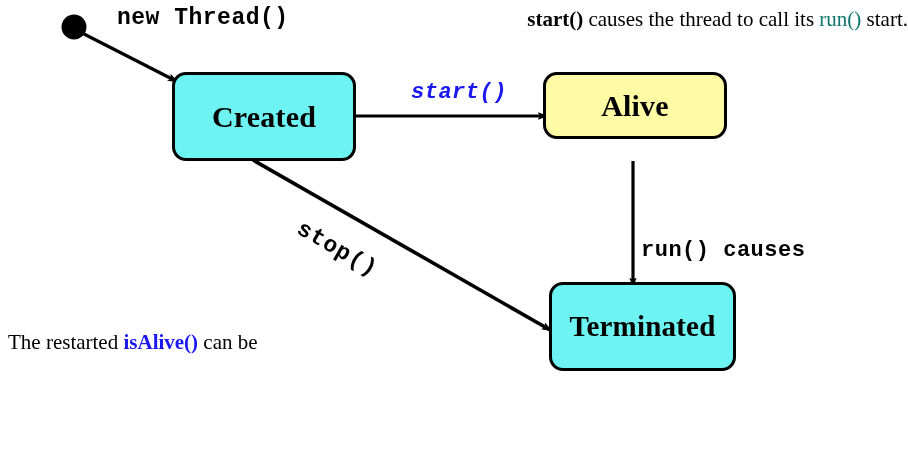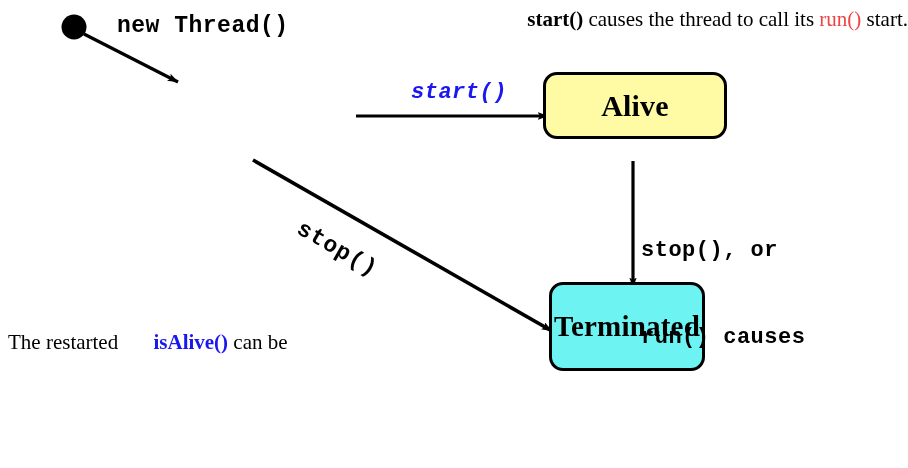--- a/index.html
+++ b/index.html
@@ -48,39 +48,38 @@
 
   #state-created {
     left: 172px; top: 72px; width: 184px; height: 89px;
     background: #6ef3f3;
   }
   #state-alive {
     left: 543px; top: 72px; width: 184px; height: 67px;
     background: #fffba4;
   }
   #state-terminated {
-    left: 549px; top: 282px; width: 156px; height: 89px;
+    left: 549px; top: 282px; width: 187px; height: 89px;
     background: #6ef3f3;
   }
   #state-terminated .state-label { font-size: 29px; }
 
   
   .mono {
     position: absolute;
     font-family: "Liberation Mono", "DejaVu Sans Mono", monospace;
     font-weight: bold;
     color: #000000;
     white-space: pre;
     z-index: 4;
   }
   #label-new-thread {
     left: 117px; top: 5px;
     font-size: 23px;
     letter-spacing: 0.5px;
-    margin-top: 8px;
   }
   #label-start {
     left: 411px; top: 80px;
     font-size: 22px;
     font-style: italic;
     color: #1a17f0;
     letter-spacing: 0.5px;
   }
   #label-stop-diag {
     left: 305px; top: 216px;
@@ -111,22 +110,22 @@
     text-align: right;
   }
   #note-isalive {
     left: 8px; top: 327px;
     width: 480px;
     font-size: 21px;
     line-height: 30px;
     text-align: left;
   }
   .kw-bold { font-weight: bold; }
-  .kw-blue { color: #ef4444; }
-  .kw-blue-bold { color: #1a17f0; font-weight: bold; margin-left: 30px; }
+  .kw-blue { color: #0f766e; }
+  .kw-blue-bold { color: #1a17f0; font-weight: bold; }
 </style>
 </head>
 <body>
 
 <div id="canvas">
 
   <svg id="edges" viewBox="0 0 908 468" width="908" height="468" xmlns="http://www.w3.org/2000/svg">
     <defs>
       <marker id="arrowhead" markerWidth="11" markerHeight="8" refX="10.5" refY="4" orient="auto" markerUnits="userSpaceOnUse">
         <path d="M0,0 L11,4 L0,8 L2.6,4 Z" fill="#000000"></path>
@@ -140,37 +139,39 @@
 
     <line x1="84" y1="34" x2="178" y2="82" stroke="#000000" stroke-width="3.2" marker-end="url(#arrowhead)"></line>
 
     <line x1="356" y1="116" x2="548" y2="116" stroke="#000000" stroke-width="3.2" marker-end="url(#arrowhead)"></line>
 
     <line x1="253" y1="160" x2="552" y2="331" stroke="#000000" stroke-width="3.6" marker-end="url(#arrowhead)"></line>
 
     <line x1="633" y1="161" x2="633" y2="287" stroke="#000000" stroke-width="3.2" marker-end="url(#arrowhead-sm)"></line>
   </svg>
 
+  <div id="state-created" class="state-box">
+    <span class="state-label">Created</span>
+  </div>
 
   <div id="state-alive" class="state-box">
     <span class="state-label">Alive</span>
   </div>
 
   <div id="state-terminated" class="state-box">
     <span class="state-label">Terminated</span>
   </div>
 
   <div id="label-new-thread" class="mono">new Thread()</div>
 
   <div id="label-start" class="mono">start()</div>
 
   <div id="label-stop-diag" class="mono">stop()</div>
 
   <div id="label-stop-or-run" class="mono">
-    <div>stop(), or</div>
     <div>run() causes</div>
   </div>
 
   <div id="note-start" class="prose">
     <span class="kw-bold">start()</span><span> causes the thread to call its</span>
     <span class="kw-blue">run()</span><span> start.</span>
   </div>
 
   <div id="note-isalive" class="prose">
     <span>The restarted </span><span class="kw-blue-bold">isAlive()</span><span> can be</span><br>

